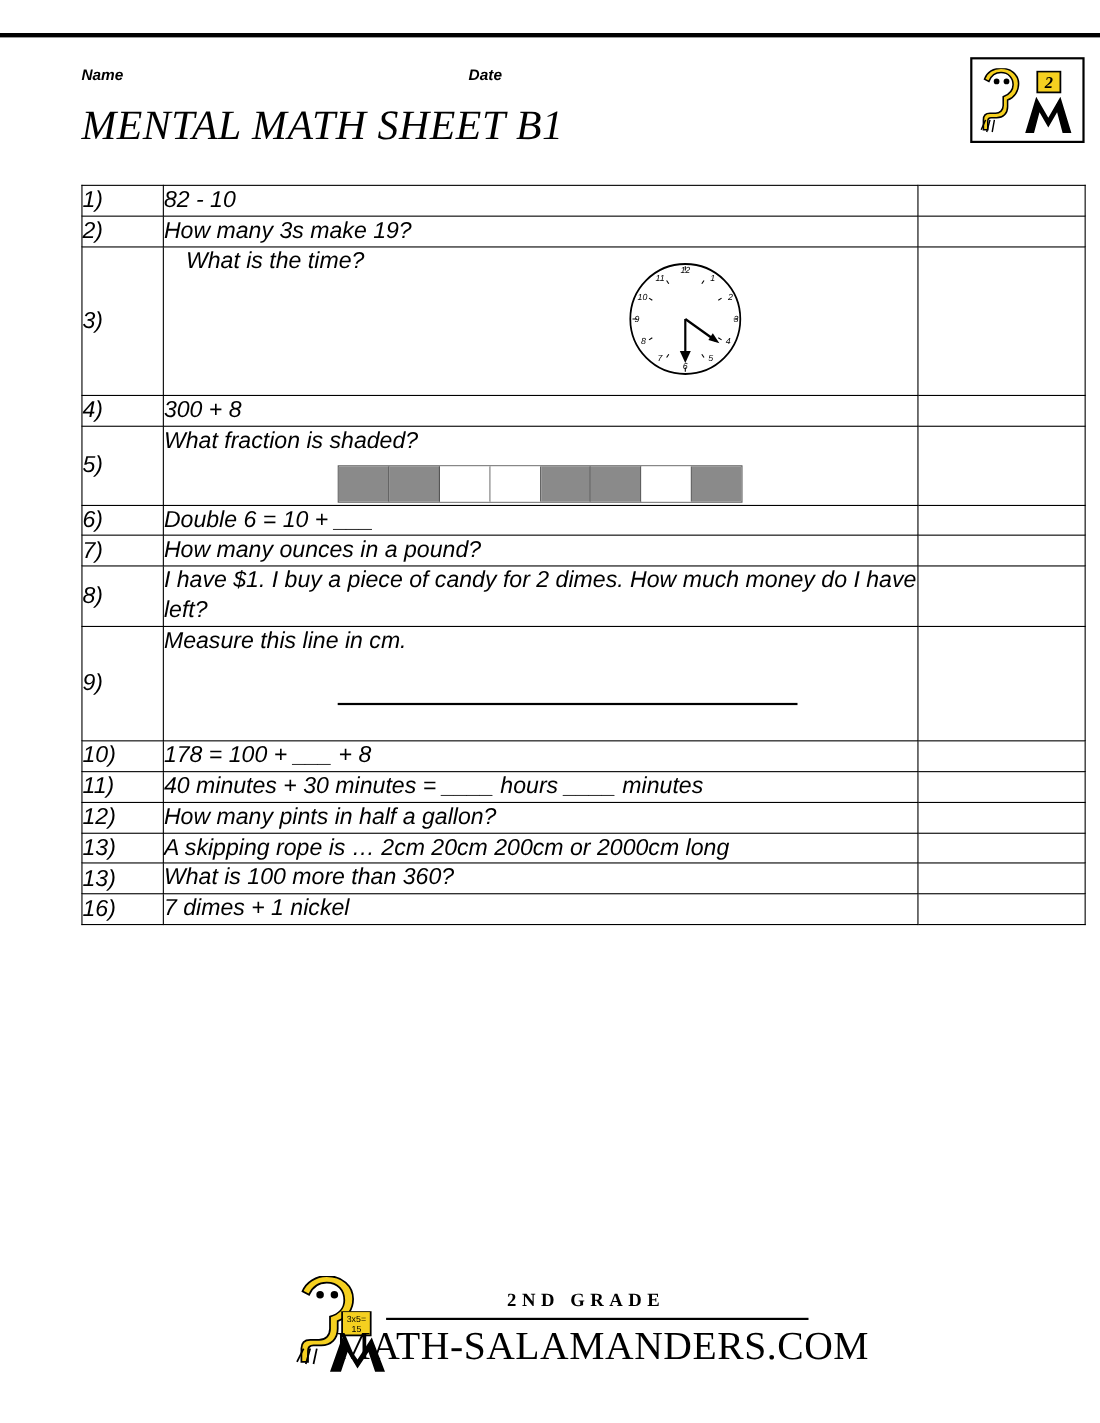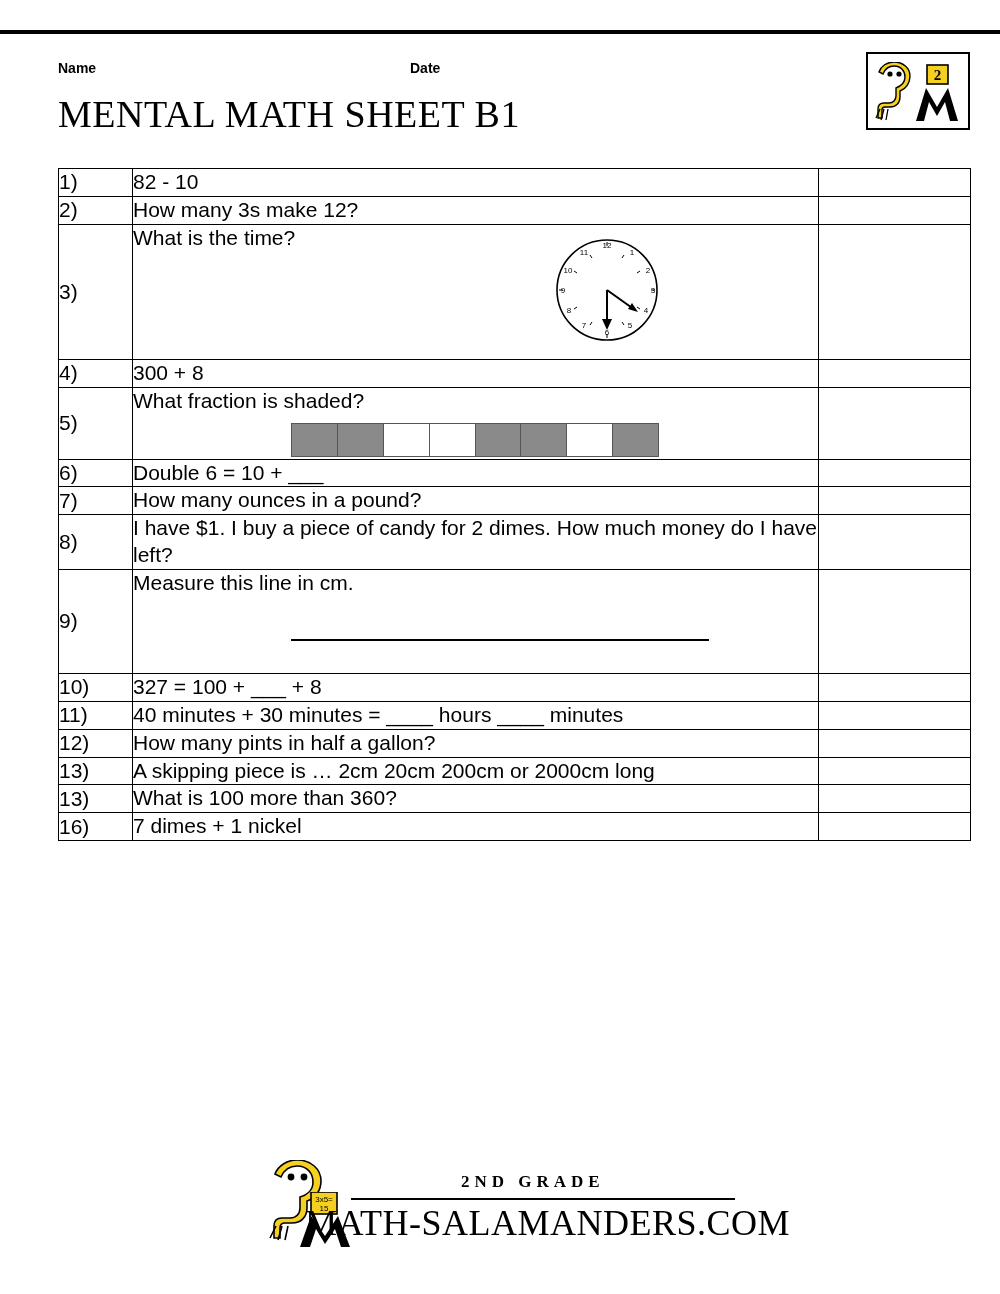--- a/index.html
+++ b/index.html
@@ -22,22 +22,23 @@
     top: 30px;
     left: 0;
     width: 1000px;
     height: 4px;
     background: #000000;
   }
 
   .page {
     position: absolute;
     top: 46px;
-    left: 58px;
+    left: 74px;
     width: 912px;
+    font-style: italic;
   }
 
   
   .header-row {
     position: relative;
     height: 100px;
   }
   .hdr-name {
     position: absolute;
     left: 0;
@@ -114,20 +115,21 @@
     line-height: 1.28;
   }
   .q-text { display: block; }
 
   .ans-cell { background: #ffffff; }
 
   
   .clock-row-inner {
     position: relative;
     min-height: 134px;
+    margin-left: 20px;
   }
   .clock-wrap {
     position: absolute;
     right: 158px;
     top: 6px;
     width: 106px;
     height: 118px;
   }
 
   
@@ -252,21 +254,21 @@
     <tbody>
 
       <tr>
         <td class="num-cell">1)</td>
         <td class="q-cell">82 - 10</td>
         <td class="ans-cell"></td>
       </tr>
 
       <tr>
         <td class="num-cell">2)</td>
-        <td class="q-cell">How many 3s make 12?</td>
+        <td class="q-cell">How many 3s make 19?</td>
         <td class="ans-cell"></td>
       </tr>
 
       <tr>
         <td class="num-cell">3)</td>
         <td class="q-cell">
           <div class="clock-row-inner">
             <span class="q-text">What is the time?</span>
             <svg class="clock-wrap" viewBox="0 0 106 118">
               <circle cx="53" cy="59" r="50" fill="#ffffff" stroke="#000" stroke-width="1.6"></circle>
@@ -356,39 +358,39 @@
           <span class="q-text">Measure this line in cm.</span>
           <div class="measure-wrap">
             <div class="measure-line"></div>
           </div>
         </td>
         <td class="ans-cell"></td>
       </tr>
 
       <tr>
         <td class="num-cell">10)</td>
-        <td class="q-cell">327 = 100 + ___ + 8</td>
+        <td class="q-cell">178 = 100 + ___ + 8</td>
         <td class="ans-cell"></td>
       </tr>
 
       <tr>
         <td class="num-cell">11)</td>
         <td class="q-cell">40 minutes + 30 minutes = ____ hours ____ minutes</td>
         <td class="ans-cell"></td>
       </tr>
 
       <tr>
         <td class="num-cell">12)</td>
         <td class="q-cell">How many pints in half a gallon?</td>
         <td class="ans-cell"></td>
       </tr>
 
       <tr>
         <td class="num-cell">13)</td>
-        <td class="q-cell">A skipping piece is …  2cm 20cm 200cm or 2000cm  long</td>
+        <td class="q-cell">A skipping rope is …  2cm 20cm 200cm or 2000cm  long</td>
         <td class="ans-cell"></td>
       </tr>
 
       <tr>
         <td class="num-cell">13)</td>
         <td class="q-cell">What is 100 more than 360?</td>
         <td class="ans-cell"></td>
       </tr>
 
 

